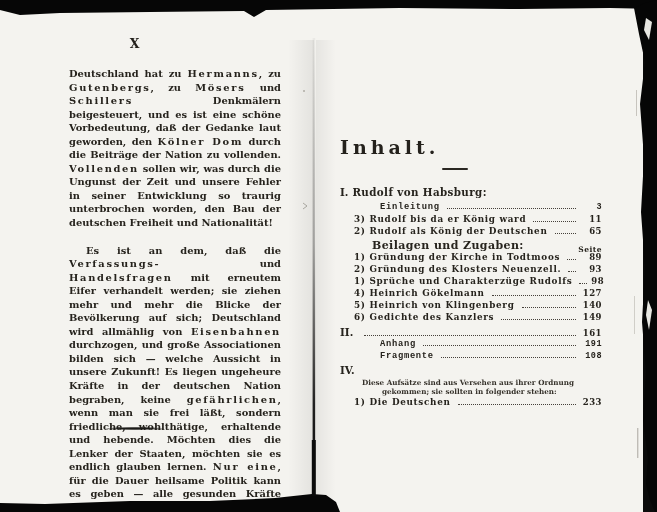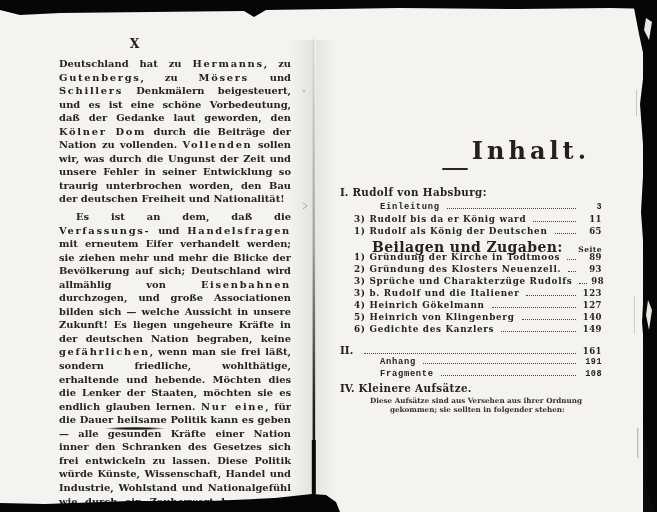--- a/index.html
+++ b/index.html
@@ -22,58 +22,58 @@
   
   #page-number-left{
     position:absolute;left:120px;top:36px;width:30px;text-align:center;
     font-size:12.5px;font-weight:bold;color:#24211c;letter-spacing:1px;
   }
   #left-text{
     position:absolute;left:55px;top:53px;width:240px;
     font-size:9.9px;line-height:13.55px;font-weight:bold;color:#26231d;
     text-align:justify;
   }
-  #left-text p{margin:4px;}
+  #left-text p{margin:14px;}
   #left-text p+p{text-indent:17px;}
   .sperr{letter-spacing:1.7px;}
   #left-divider{
     position:absolute;left:106px;top:427px;width:58px;height:3px;
     background:radial-gradient(ellipse at center,#1b1a17 0%,#1b1a17 35%,rgba(27,26,23,0) 78%);
   }
 
   
   #toc-title{
-    position:absolute;left:340px;top:136px;width:250px;text-align:right;
-    font-size:24px;font-weight:bold;color:#24211c;letter-spacing:4px;
+    position:absolute;left:340px;top:136px;width:250px;text-align:left;
+    font-size:19px;font-weight:bold;color:#24211c;letter-spacing:4px;
   }
   #toc-title-rule{
     position:absolute;left:442px;top:168px;width:26px;height:2px;
     background:#2a2722;border-radius:1px;
   }
   #toc{
     position:absolute;left:354px;top:186px;width:248px;color:#26231d;
   }
   #toc-seite{
     position:absolute;right:0px;top:11px;font-size:7.5px;font-weight:bold;
     color:#26231d;letter-spacing:0.5px;margin-top:48px;
   }
   .trow{display:flex;align-items:baseline;height:12px;font-size:8.8px;}
   .tlabel{white-space:nowrap;letter-spacing:0.7px;font-weight:bold;}
   .leader{flex:1;border-bottom:1.6px dotted #45403a;margin:0 4px 2px 7px;min-width:8px;}
   .tpage{width:22px;text-align:right;font-size:8.5px;font-weight:bold;letter-spacing:0.5px;}
   .sec{height:13px;margin-left:-14px;font-size:10.3px;font-weight:bold;}
   .sec .tnum{margin-right:4px;}
   .sec .slabel{letter-spacing:0.4px;}
   .indent2{padding-left:26px;font-family:Liberation Mono, monospace;}
-  .subhead{height:13px;padding-left:18px;font-size:14px;font-weight:bold;letter-spacing:0.4px;}
+  .subhead{height:13px;padding-left:18px;font-size:11px;font-weight:bold;letter-spacing:0.4px;}
   .m-top3{margin-top:3px;}
-  .m-top2{margin-top:8px;}
+  .m-top2{margin-top:2px;}
   .m-top1{margin-top:1px;}
   #toc-note{
-    margin:2px 0 1px 16px;width:212px;font-size:7.2px;line-height:8.6px;
+    margin:2px 0 1px 8px;width:212px;font-size:7.2px;line-height:8.6px;
     padding-left:20px;text-indent:-20px;font-weight:bold;color:#36322b;
   }
 
   
   #scan-artifacts{position:absolute;left:0;top:0;pointer-events:none;}
 </style>
 </head>
 <body>
 
 <div id="stage">
@@ -105,21 +105,21 @@
       <span class="tpage">3</span>
     </div>
 
     <div class="trow">
       <span class="tlabel">3) Rudolf bis da er König ward</span>
       <span class="leader"></span>
       <span class="tpage">11</span>
     </div>
 
     <div class="trow">
-      <span class="tlabel">1) Rudolf als König der Deutschen</span>
+      <span class="tlabel">2) Rudolf als König der Deutschen</span>
       <span class="leader"></span>
       <span class="tpage">65</span>
     </div>
 
     <div class="trow subhead m-top1">
       <span>Beilagen und Zugaben:</span>
     </div>
 
     <div class="trow">
       <span class="tlabel">1) Gründung der Kirche in Todtmoos</span>
@@ -127,31 +127,26 @@
       <span class="tpage">89</span>
     </div>
 
     <div class="trow">
       <span class="tlabel">2) Gründung des Klosters Neuenzell.</span>
       <span class="leader"></span>
       <span class="tpage">93</span>
     </div>
 
     <div class="trow">
-      <span class="tlabel">3) Sprüche und Charakterzüge Rudolfs</span>
+      <span class="tlabel">1) Sprüche und Charakterzüge Rudolfs</span>
       <span class="leader"></span>
       <span class="tpage">98</span>
     </div>
 
 
-    <div class="trow">
-      <span class="tlabel">3) b. Rudolf und die Italiener</span>
-      <span class="leader"></span>
-      <span class="tpage">123</span>
-    </div>
 
     <div class="trow">
       <span class="tlabel">4) Heinrich Gökelmann</span>
       <span class="leader"></span>
       <span class="tpage">127</span>
     </div>
 
     <div class="trow">
       <span class="tlabel">5) Heinrich von Klingenberg</span>
       <span class="leader"></span>
@@ -178,25 +173,29 @@
 
 
     <div class="trow indent2">
       <span class="tlabel sperr">Fragmente</span>
       <span class="leader"></span>
       <span class="tpage">108</span>
     </div>
 
     <div class="trow sec m-top1">
       <span class="tnum">IV.</span>
-      <span class="slabel">Kleinere Aufsätze.</span>
     </div>
 
     <div id="toc-note">Diese Aufsätze sind aus Versehen aus ihrer Ordnung gekommen; sie sollten in folgender stehen:</div>
 
+    <div class="trow">
+      <span class="tlabel sperr">1) Die Deutschen</span>
+      <span class="leader"></span>
+      <span class="tpage">233</span>
+    </div>
   </div>
 
   <svg id="scan-artifacts" width="657" height="512" viewBox="0 0 657 512">
 
     <polygon fill="#060606" points="0,0 657,0 657,9 610,8 520,9 400,8 266,10 254,17 244,11 150,12 60,13 20,15 0,10"></polygon>
 
     <polygon fill="#060606" points="657,0 657,512 655,512 650,500 646,484 648,458 643,420 646,372 642,322 645,268 641,212 644,158 640,104 645,62 639,34 634,8 645,3"></polygon>
 
     <polygon fill="#e8e7e2" points="646,18 652,22 649,40 644,30"></polygon>
     <polygon fill="#e8e7e2" points="648,300 652,310 649,330 646,315"></polygon>

